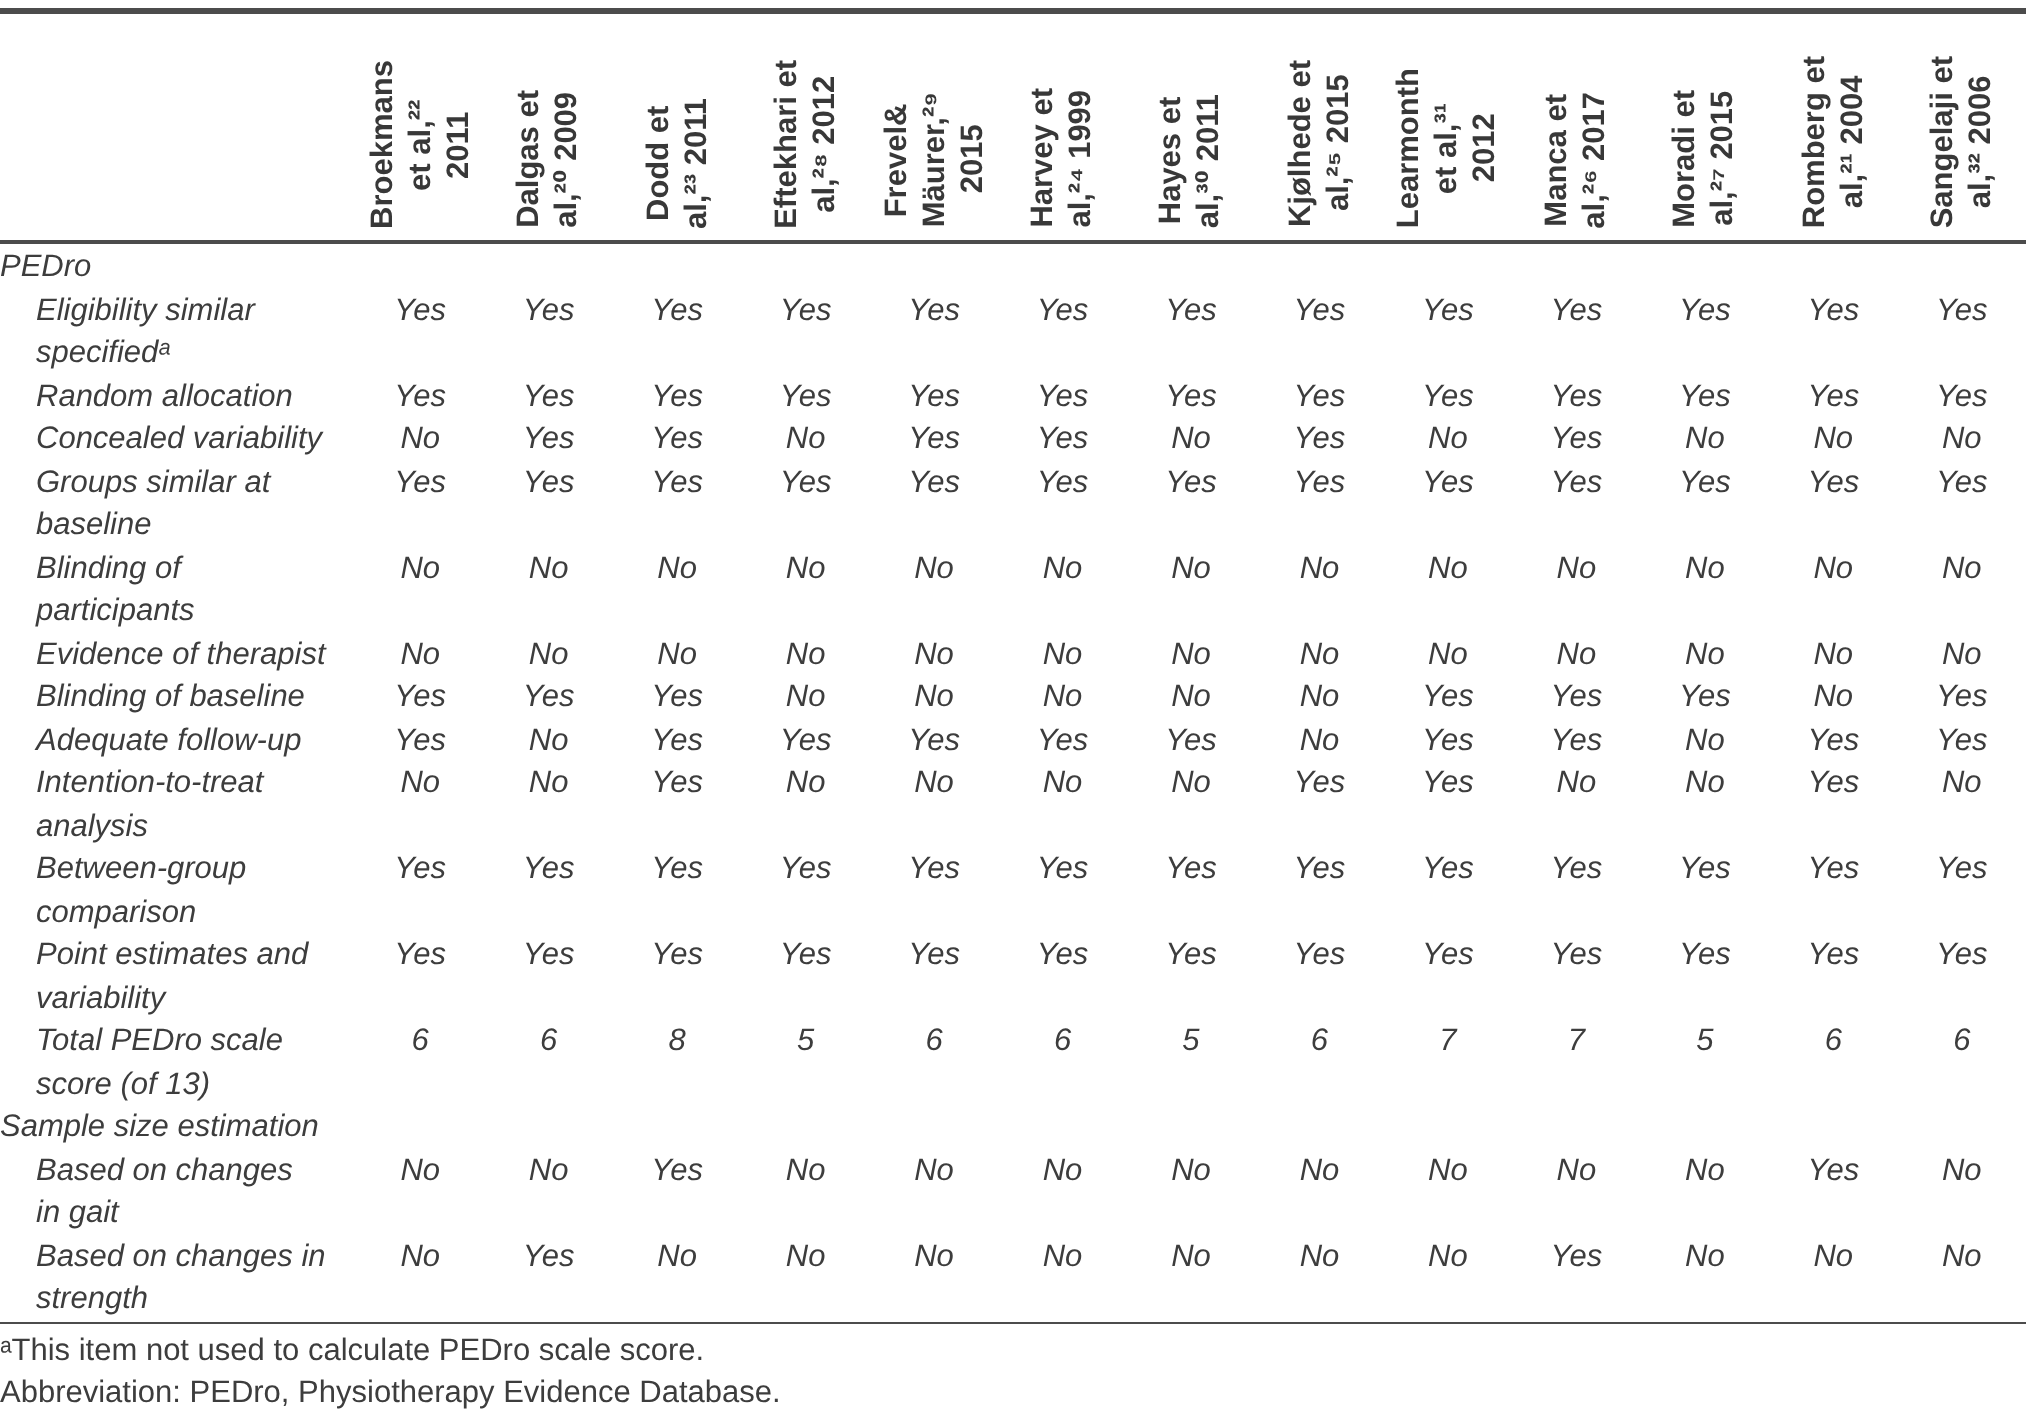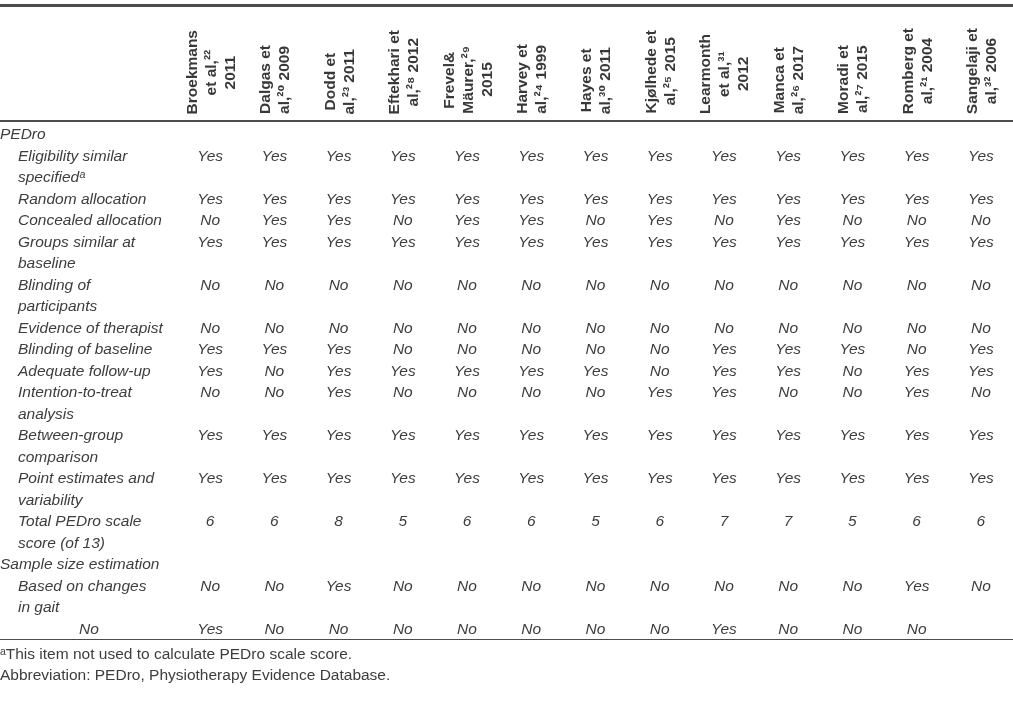--- a/index.html
+++ b/index.html
@@ -164,21 +164,21 @@
         <div class="val">Yes</div>
         <div class="val">Yes</div>
         <div class="val">Yes</div>
         <div class="val">Yes</div>
         <div class="val">Yes</div>
         <div class="val">Yes</div>
         <div class="val">Yes</div>
         <div class="val">Yes</div>
         <div class="val">Yes</div>
         <div class="val">Yes</div>
-        <div class="rowlabel">Concealed allocation</div>
+        <div class="rowlabel">Concealed variability</div>
         <div class="val">No</div>
         <div class="val">Yes</div>
         <div class="val">Yes</div>
         <div class="val">No</div>
         <div class="val">Yes</div>
         <div class="val">Yes</div>
         <div class="val">No</div>
         <div class="val">Yes</div>
         <div class="val">No</div>
         <div class="val">Yes</div>
@@ -326,20 +326,22 @@
         <div class="val">No</div>
         <div class="val">No</div>
         <div class="val">No</div>
         <div class="val">No</div>
         <div class="val">No</div>
         <div class="val">No</div>
         <div class="val">No</div>
         <div class="val">No</div>
         <div class="val">Yes</div>
         <div class="val">No</div>
+        <div class="rowlabel">Based on changes in
+strength</div>
         <div class="val">No</div>
         <div class="val">Yes</div>
         <div class="val">No</div>
         <div class="val">No</div>
         <div class="val">No</div>
         <div class="val">No</div>
         <div class="val">No</div>
         <div class="val">No</div>
         <div class="val">No</div>
         <div class="val">Yes</div>

